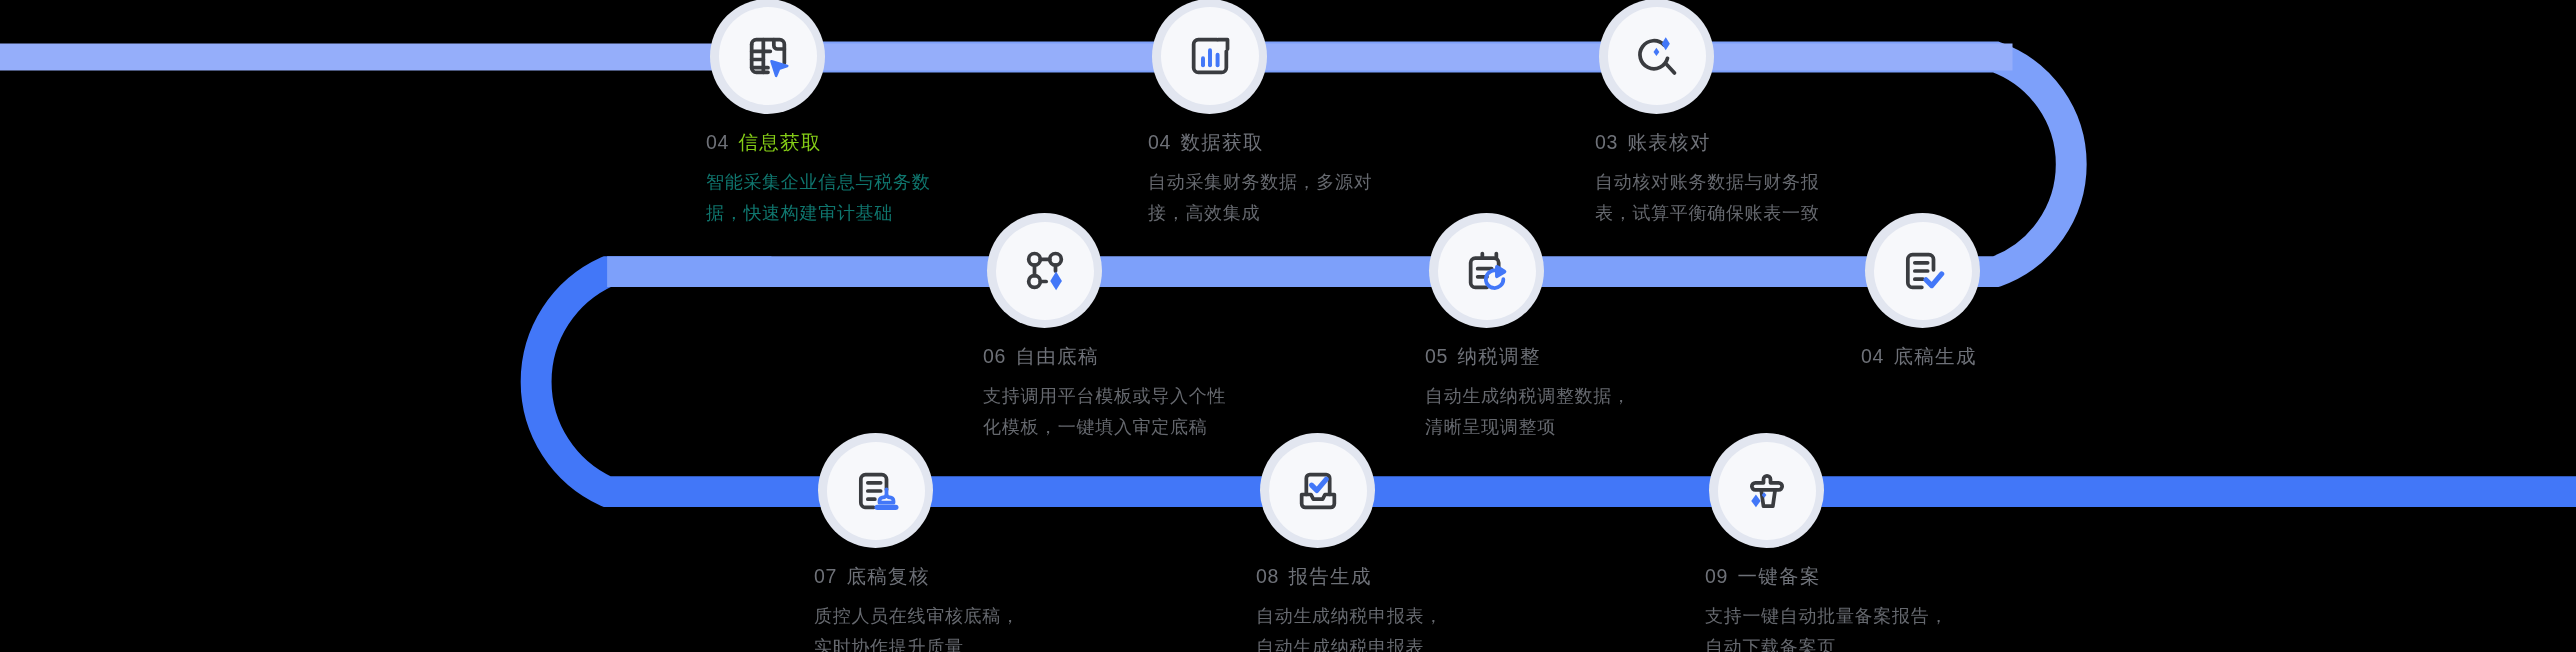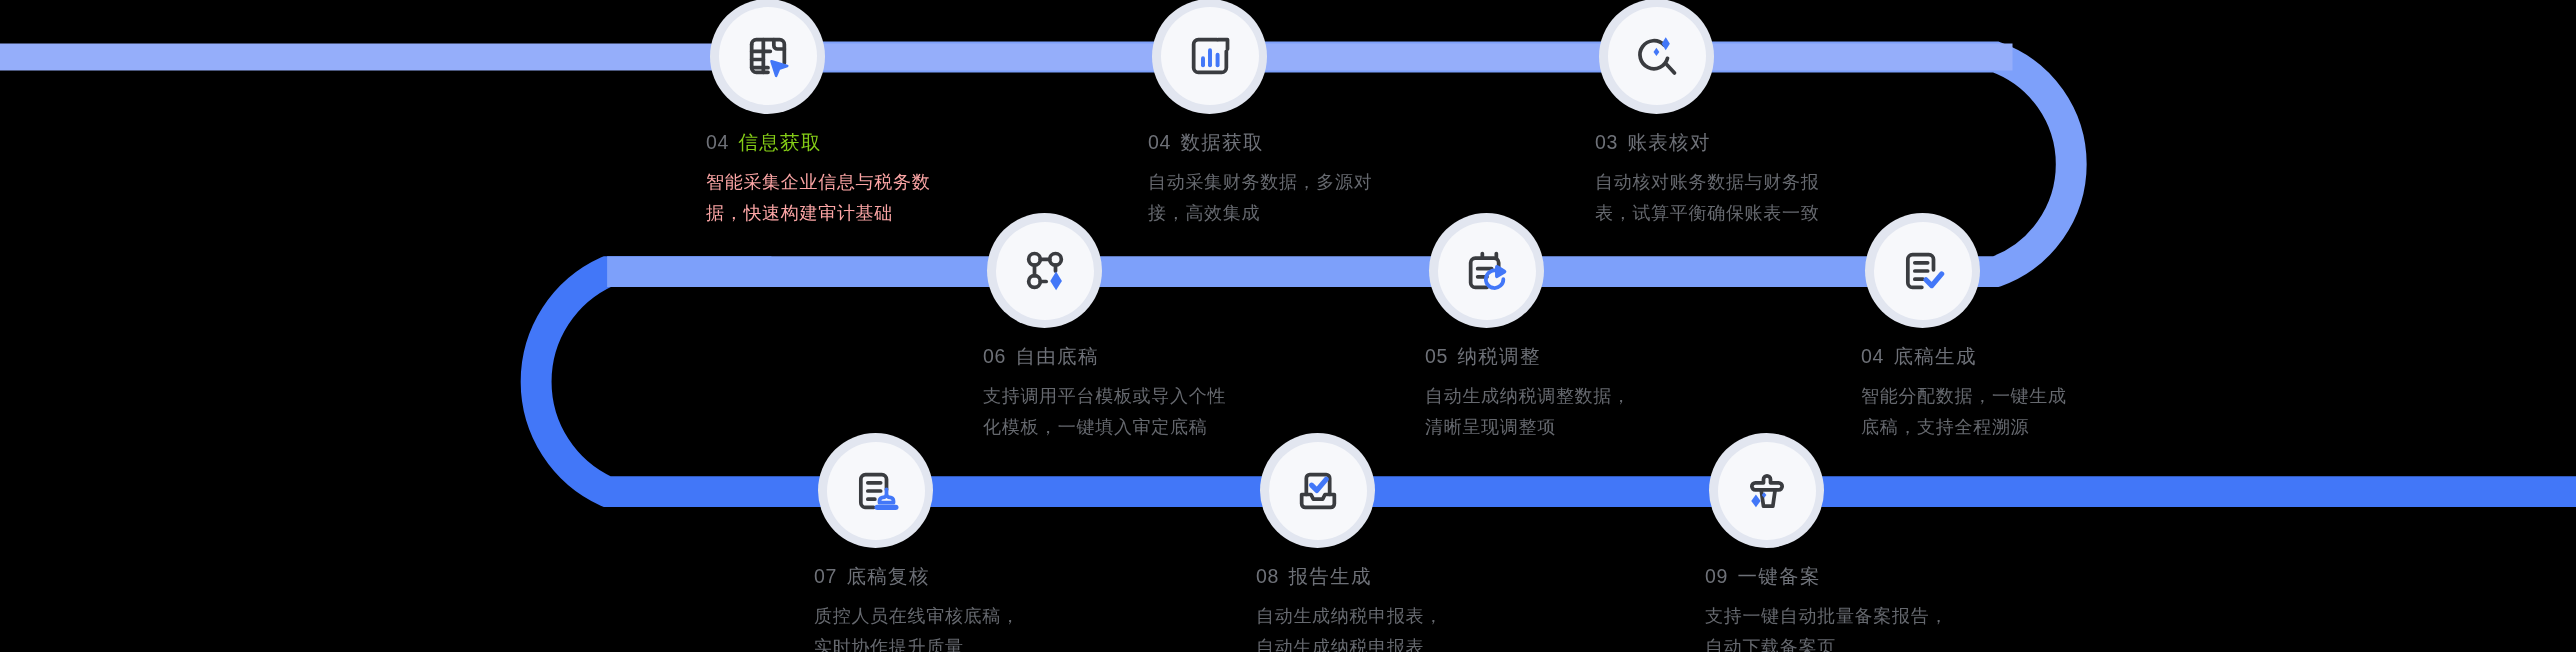--- a/index.html
+++ b/index.html
@@ -69,21 +69,21 @@
             <path d="M29 10v5a3 3 0 0 0 3 3h6"></path>
           </g>
           <path d="M27 28.5 L40.5 32.5 L33.5 35 L31 41 Z" fill="#4277f8" stroke="#4277f8" stroke-width="2.2" stroke-linejoin="round" stroke-linecap="round"></path>
         </svg>
       </div>
     </div>
     <div class="caption" style="left:-4px;top:134px;">
       <div class="caption-title">
         <span class="num" style="color: rgb(110, 113, 120);">04</span><span class="name" style="color: #84cc16;">信息获取</span>
       </div>
-      <div class="caption-desc" style="color: #fca5a5;">
+      <div class="caption-desc" style="color: #0f766e;">
         <div>智能采集企业信息与税务数</div>
         <div>据，快速构建审计基础</div>
       </div>
     </div>
   </div>
 
   <div class="step" style="left:1152px;top:-1.3px;">
     <div class="circle-wrap" style="background: rgb(226, 230, 240);">
       <div class="circle-inner" style="background: rgb(247, 248, 251);">
         <svg class="icon-svg" width="56" height="56" viewBox="0 0 48 48">
@@ -200,24 +200,20 @@
             <path d="M17 17h11M17 24h11M17 31h7"></path>
           </g>
           <path d="M26.5 31.5 L31.5 36.5 L40 26.5" fill="none" stroke="#4277f8" stroke-width="4.4" stroke-linecap="round" stroke-linejoin="round"></path>
         </svg>
       </div>
     </div>
     <div class="caption" style="left:-4px;top:134px;">
       <div class="caption-title">
         <span class="num" style="color: rgb(110, 113, 120);">04</span><span class="name" style="color: rgb(110, 113, 120);">底稿生成</span>
       </div>
-      <div class="caption-desc" style="color: rgb(102, 105, 111);">
-        <div>智能分配数据，一键生成</div>
-        <div>底稿，支持全程溯源</div>
-      </div>
     </div>
   </div>
 
   <div class="step" style="left:818px;top:433px;">
     <div class="circle-wrap" style="background: rgb(226, 230, 240);">
       <div class="circle-inner" style="background: rgb(247, 248, 251);">
         <svg class="icon-svg" width="56" height="56" viewBox="0 0 48 48">
           <g fill="none" stroke="#3a3c40" stroke-width="3.2" stroke-linecap="round" stroke-linejoin="round">
             <path d="M33 23V14a4 4 0 0 0-4-4H15a4 4 0 0 0-4 4v20a4 4 0 0 0 4 4h7"></path>
             <path d="M17 17h11M17 24h11M17 31h6"></path>

